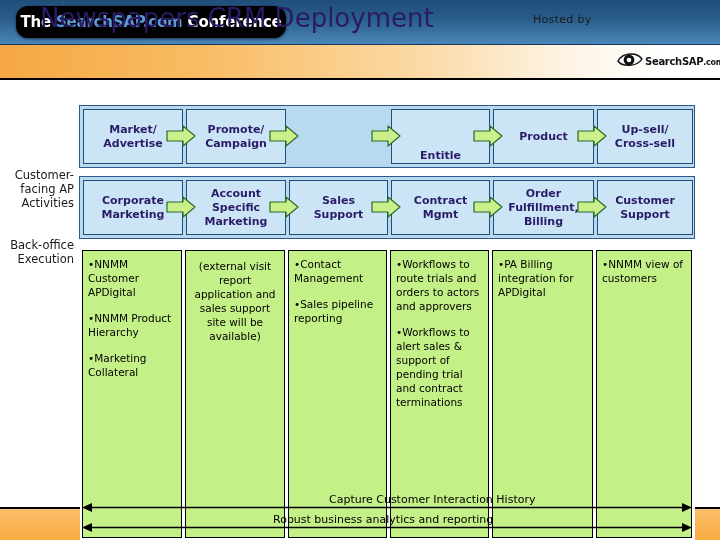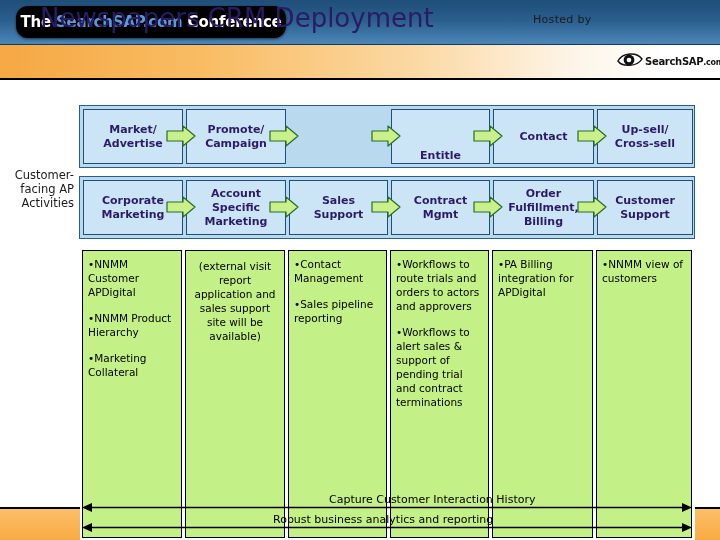--- a/index.html
+++ b/index.html
@@ -221,33 +221,37 @@
   <span class="wordmark"><span>SearchSAP</span><span class="dotcom">.com</span></span>
 </div>
 
 <div id="diagram">
 
   <div class="row-label" id="label-customer">
     <div>Customer-</div>
     <div>facing AP</div>
     <div>Activities</div>
   </div>
+  <div class="row-label" id="label-backoffice">
+    <div>Back-office</div>
+    <div>Execution</div>
+  </div>
 
   <div class="blue-band" id="band-1">
       <div class="blue-cell" style="left: 3px; width: 100px;">
         <span>Market/<br>Advertise</span>
       </div>
       <div class="blue-cell" style="left: 106px; width: 100px;">
         <span>Promote/<br>Campaign</span>
       </div>
       <div class="blue-cell" style="left: 311px; width: 99px; align-items: flex-end;">
         <span>Entitle</span>
       </div>
       <div class="blue-cell" style="left: 413px; width: 101px;">
-        <span>Contact</span>
+        <span>Product</span>
       </div>
       <div class="blue-cell" style="left: 517px; width: 96px;">
         <span>Up-sell/<br>Cross-sell</span>
       </div>
     </div>
 
   <div class="blue-band" id="band-2">
       <div class="blue-cell" style="left: 3px; width: 100px;">
         <span>Corporate<br>Marketing</span>
       </div>

